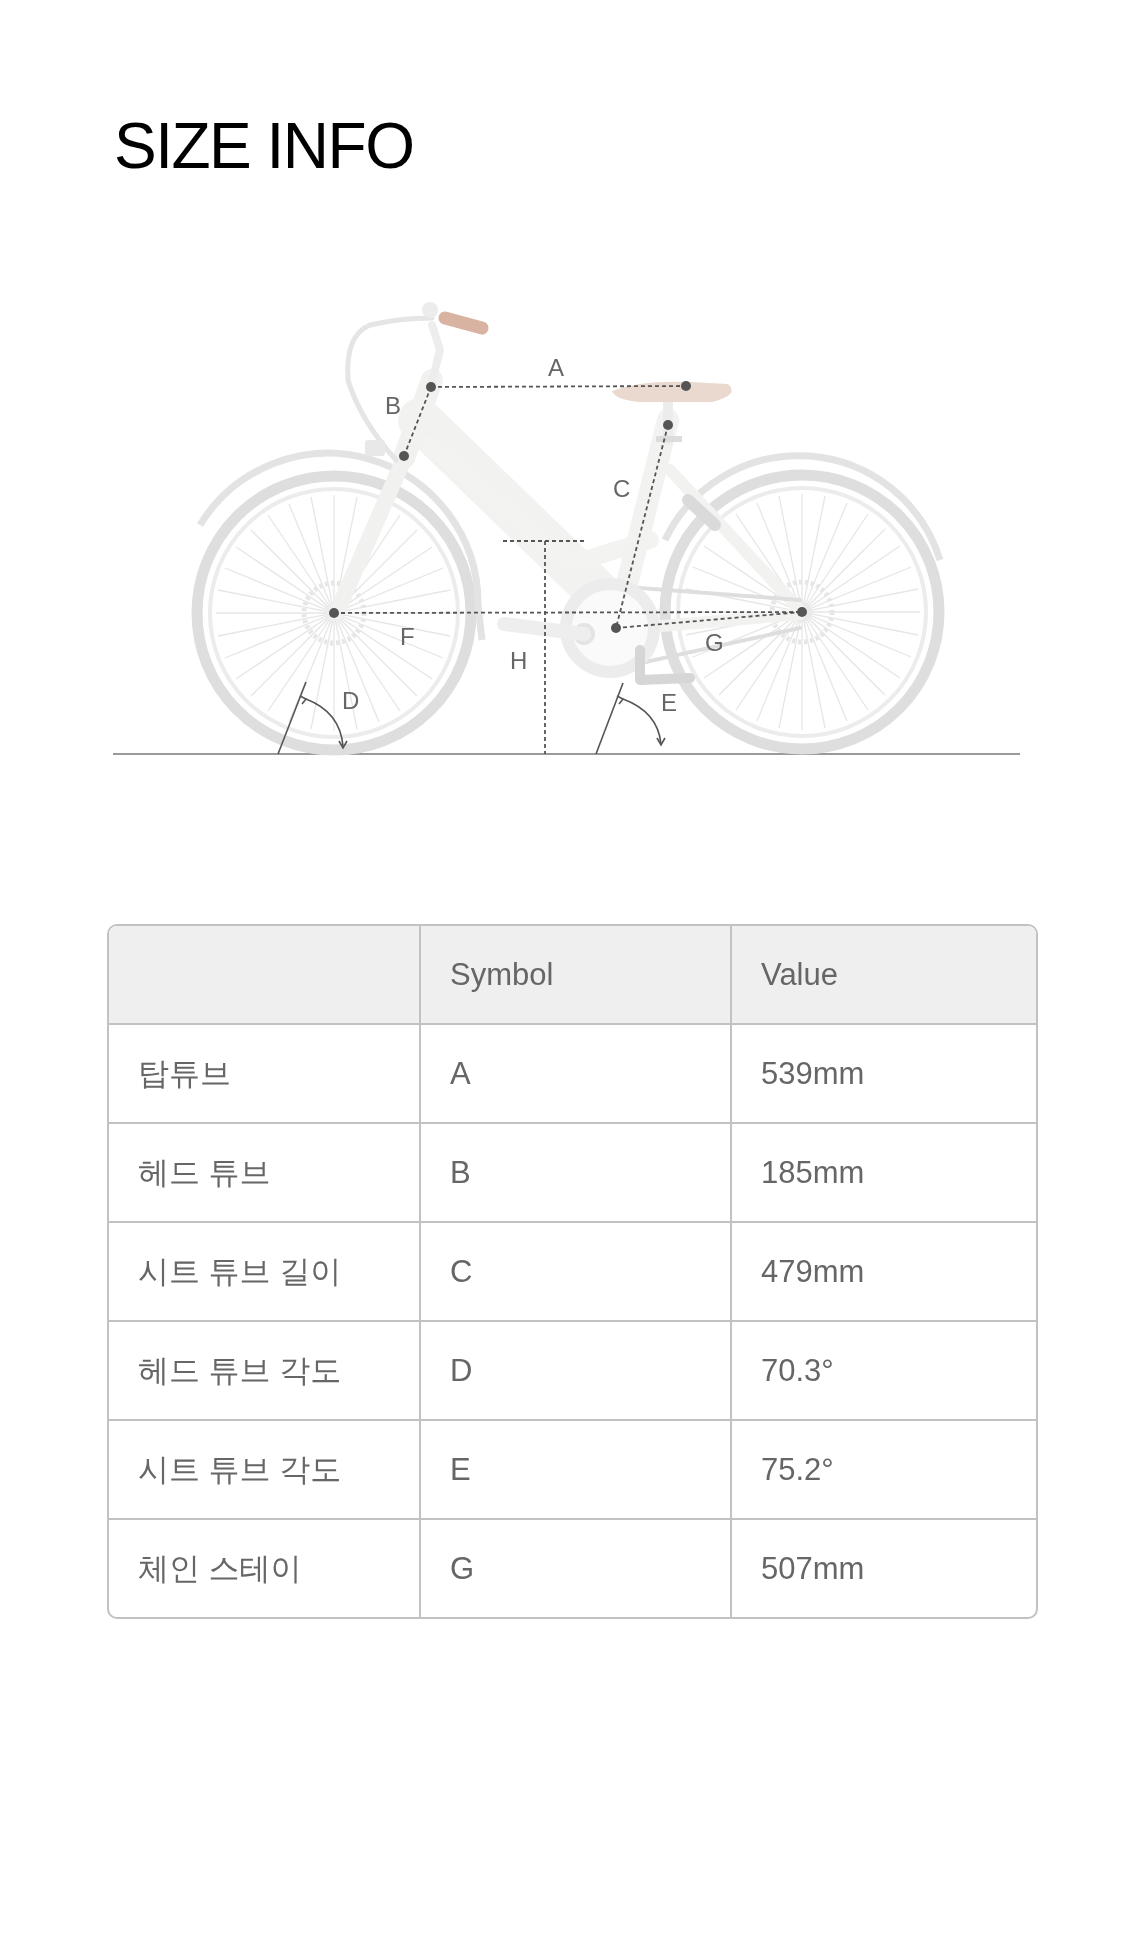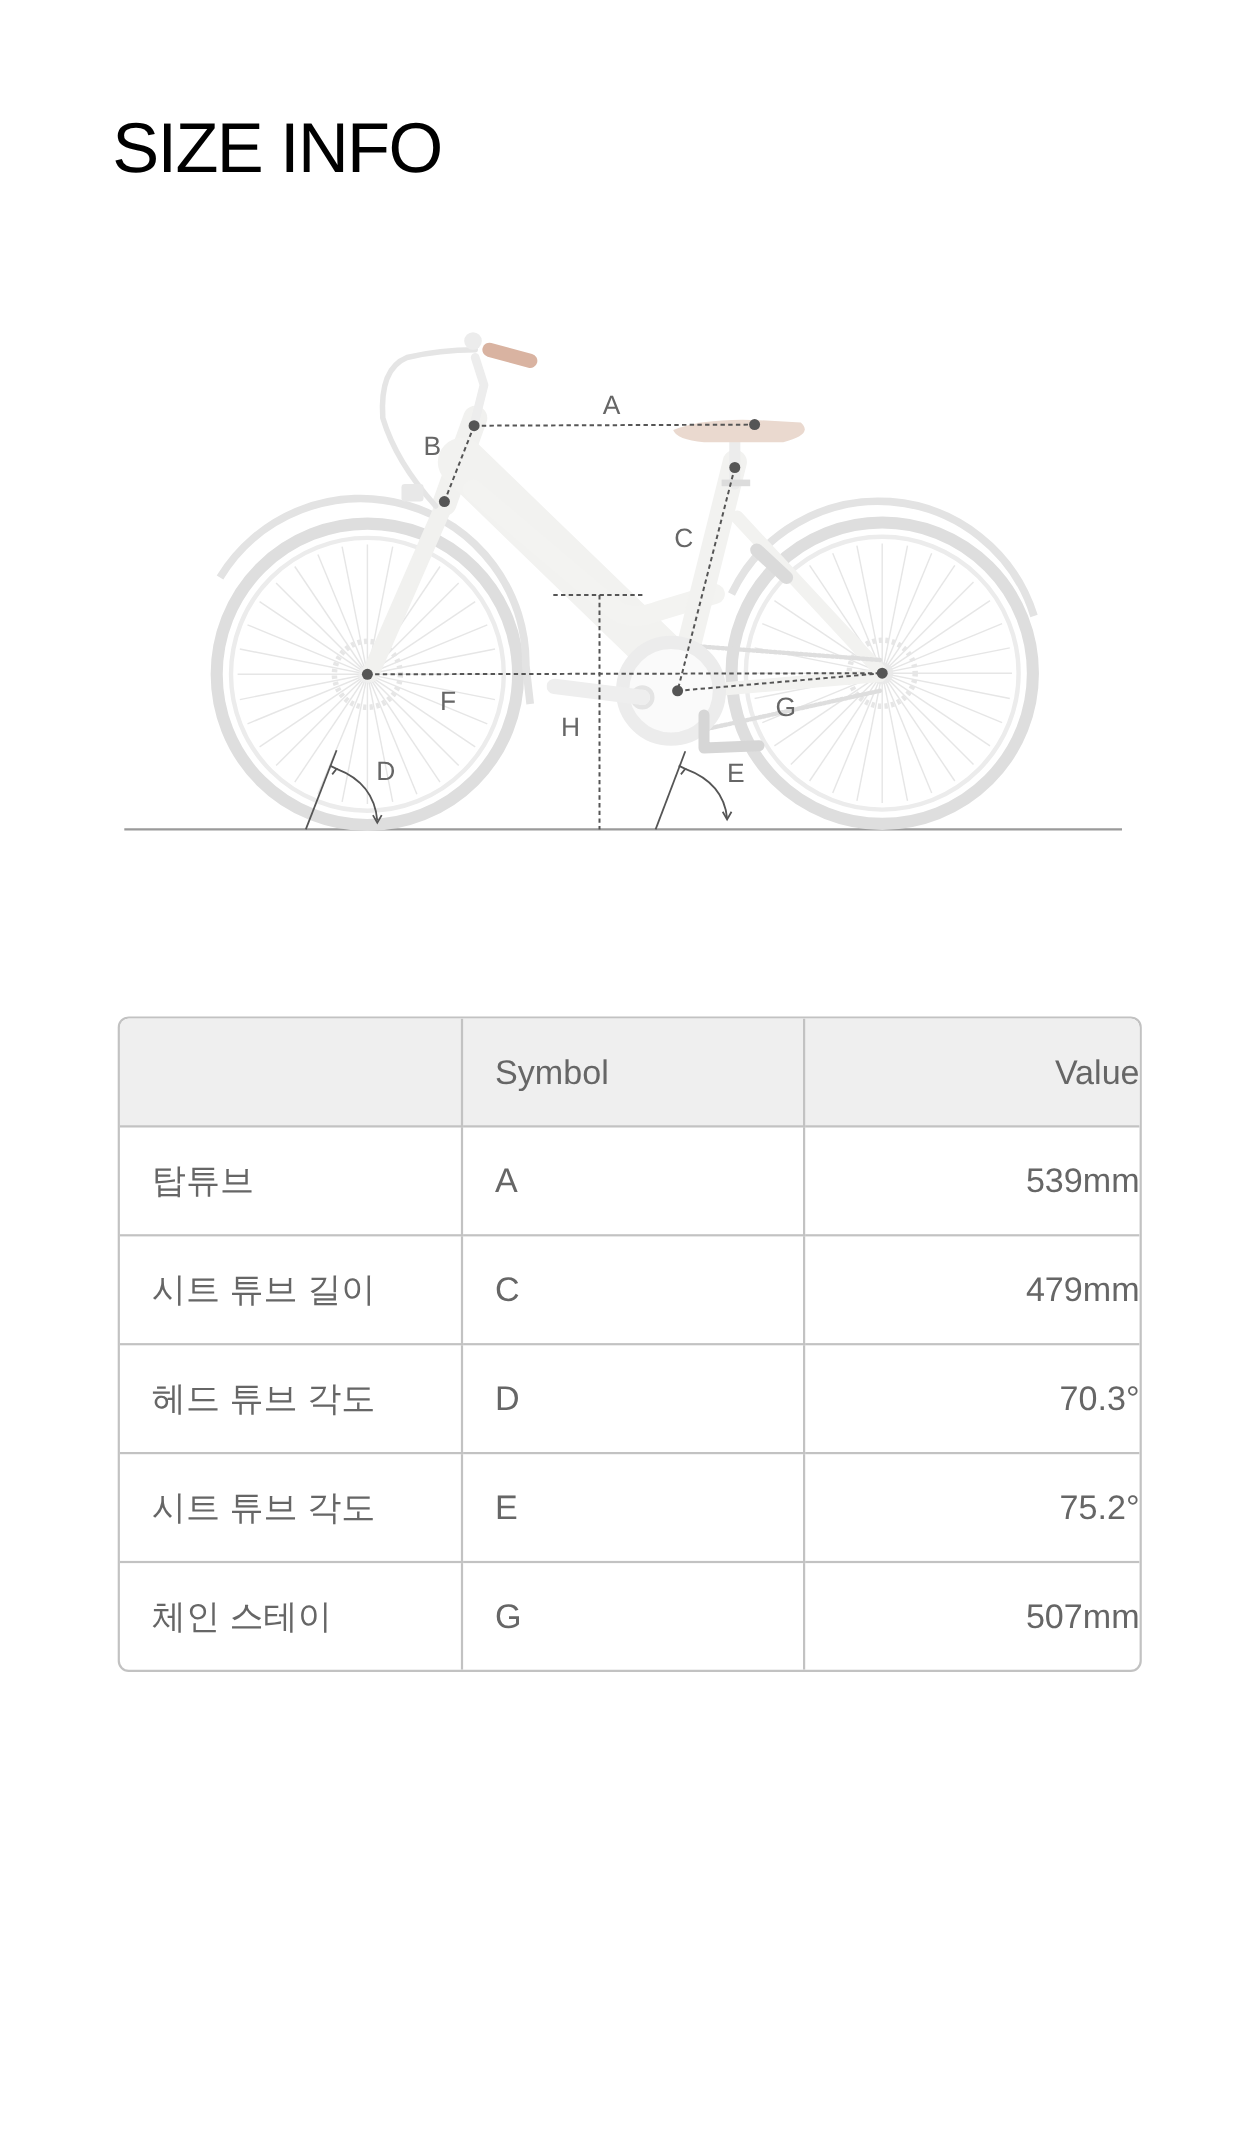--- a/index.html
+++ b/index.html
@@ -1,30 +1,30 @@
 <!DOCTYPE html>
 <html><head>
 <meta charset="utf-8">
 <style>
   html, body { margin: 0; padding: 0; background: #ffffff; }
   body { width: 1140px; height: 1952px; position: relative; overflow: hidden;
          font-family: "Liberation Sans", "DejaVu Sans", sans-serif; }
-  .title { position: absolute; left: 98px; top: 98px; margin: 4px;
+  .title { position: absolute; left: 98px; top: 98px; margin: 16px;
            font-size: 64px; font-weight: 400; letter-spacing: -1.5px; color: #000;
            font-family: "Liberation Sans", sans-serif; line-height: 1; }
   .diagram { position: absolute; left: 0; top: 280px; width: 1140px; height: 500px; }
   .diagram svg { display: block; }
   .lbl { font-family: "Liberation Sans", sans-serif; font-size: 24px; fill: #666; }
   .table-wrap { position: absolute; left: 107px; top: 924px; width: 931px;
                 border: 2px solid #c2c2c2; border-radius: 10px; overflow: hidden; box-sizing: border-box; }
   table { border-collapse: collapse; width: 100%; table-layout: fixed; padding-left: 24px; }
   th, td { height: 97px; border-right: 2px solid #c2c2c2; border-bottom: 2px solid #c2c2c2;
            text-align: left; padding: 0 0 0 29px; font-size: 31px; color: #666;
            font-weight: 400; font-family: "Liberation Sans", "DejaVu Sans", sans-serif; }
-  th:last-child, td:last-child { border-right: none; text-align: right; }
+  th:last-child, td:last-child { border-right: none; }
   tr:last-child td { border-bottom: none; }
   thead th { background: #efefef; }
   col.c1 { width: 311px; } col.c2 { width: 311px; } col.c3 { width: auto; }
 </style>
 </head>
 <body>
 
 <h1 class="title">SIZE INFO</h1>
 
 <div class="diagram">
@@ -173,20 +173,25 @@
         <th>Value</th>
       </tr>
     </thead>
     <tbody>
       <tr>
         <td>탑튜브</td>
         <td>A</td>
         <td>539mm</td>
       </tr>
       <tr>
+        <td>헤드 튜브</td>
+        <td>B</td>
+        <td>185mm</td>
+      </tr>
+      <tr>
         <td>시트 튜브 길이</td>
         <td>C</td>
         <td>479mm</td>
       </tr>
       <tr>
         <td>헤드 튜브 각도</td>
         <td>D</td>
         <td>70.3°</td>
       </tr>
       <tr>

